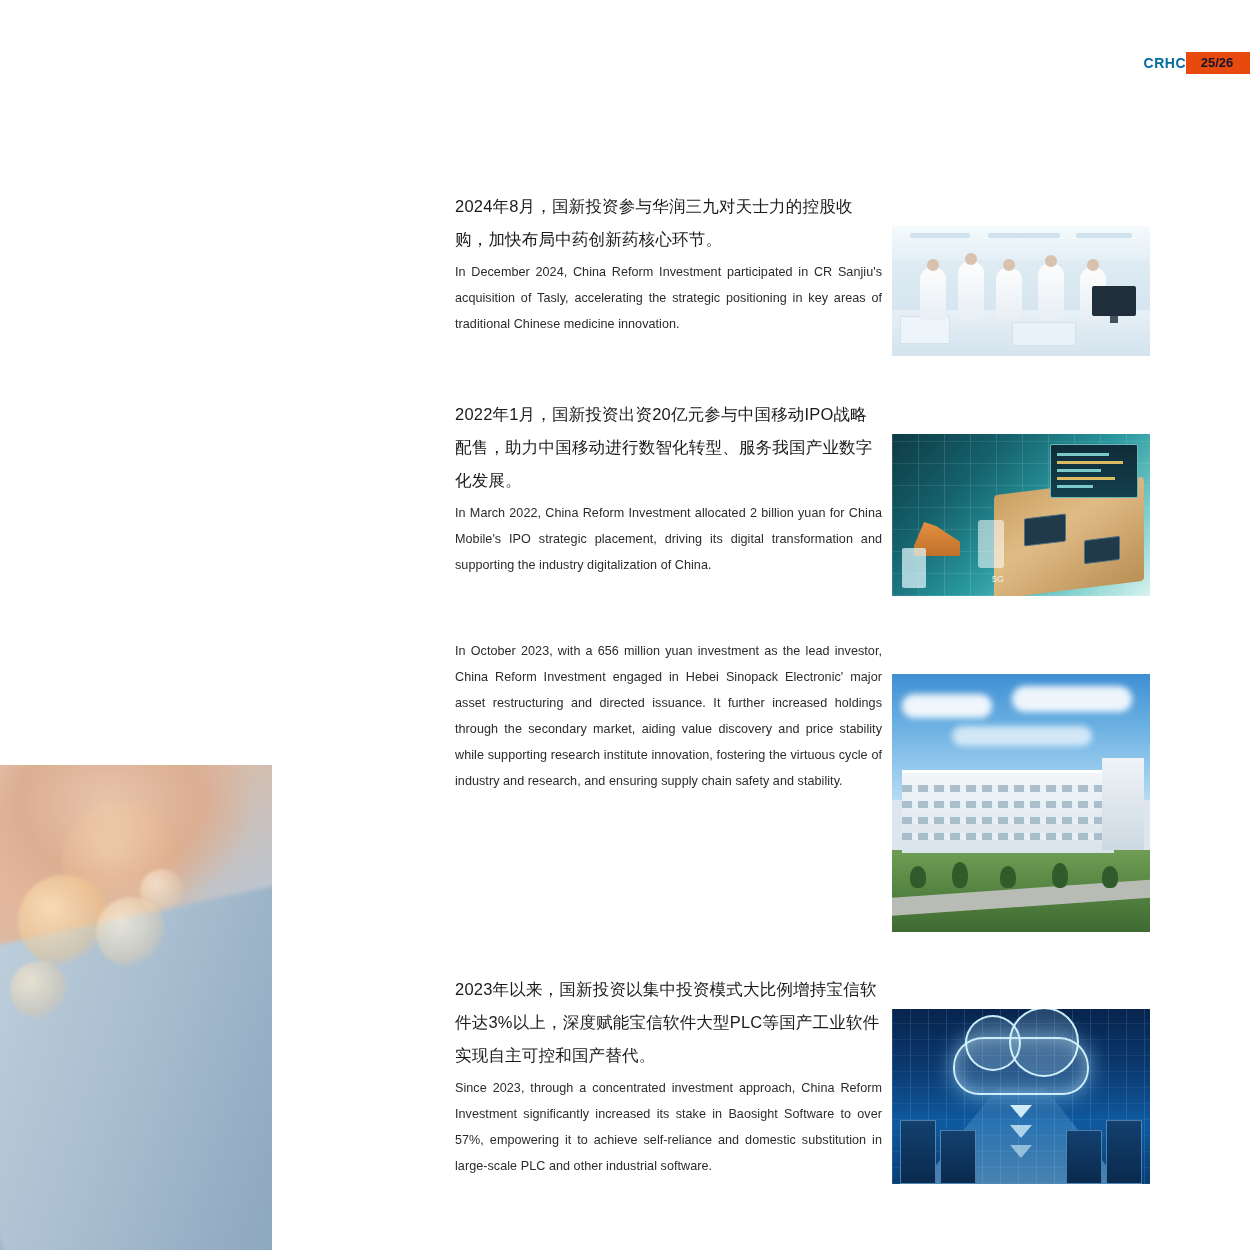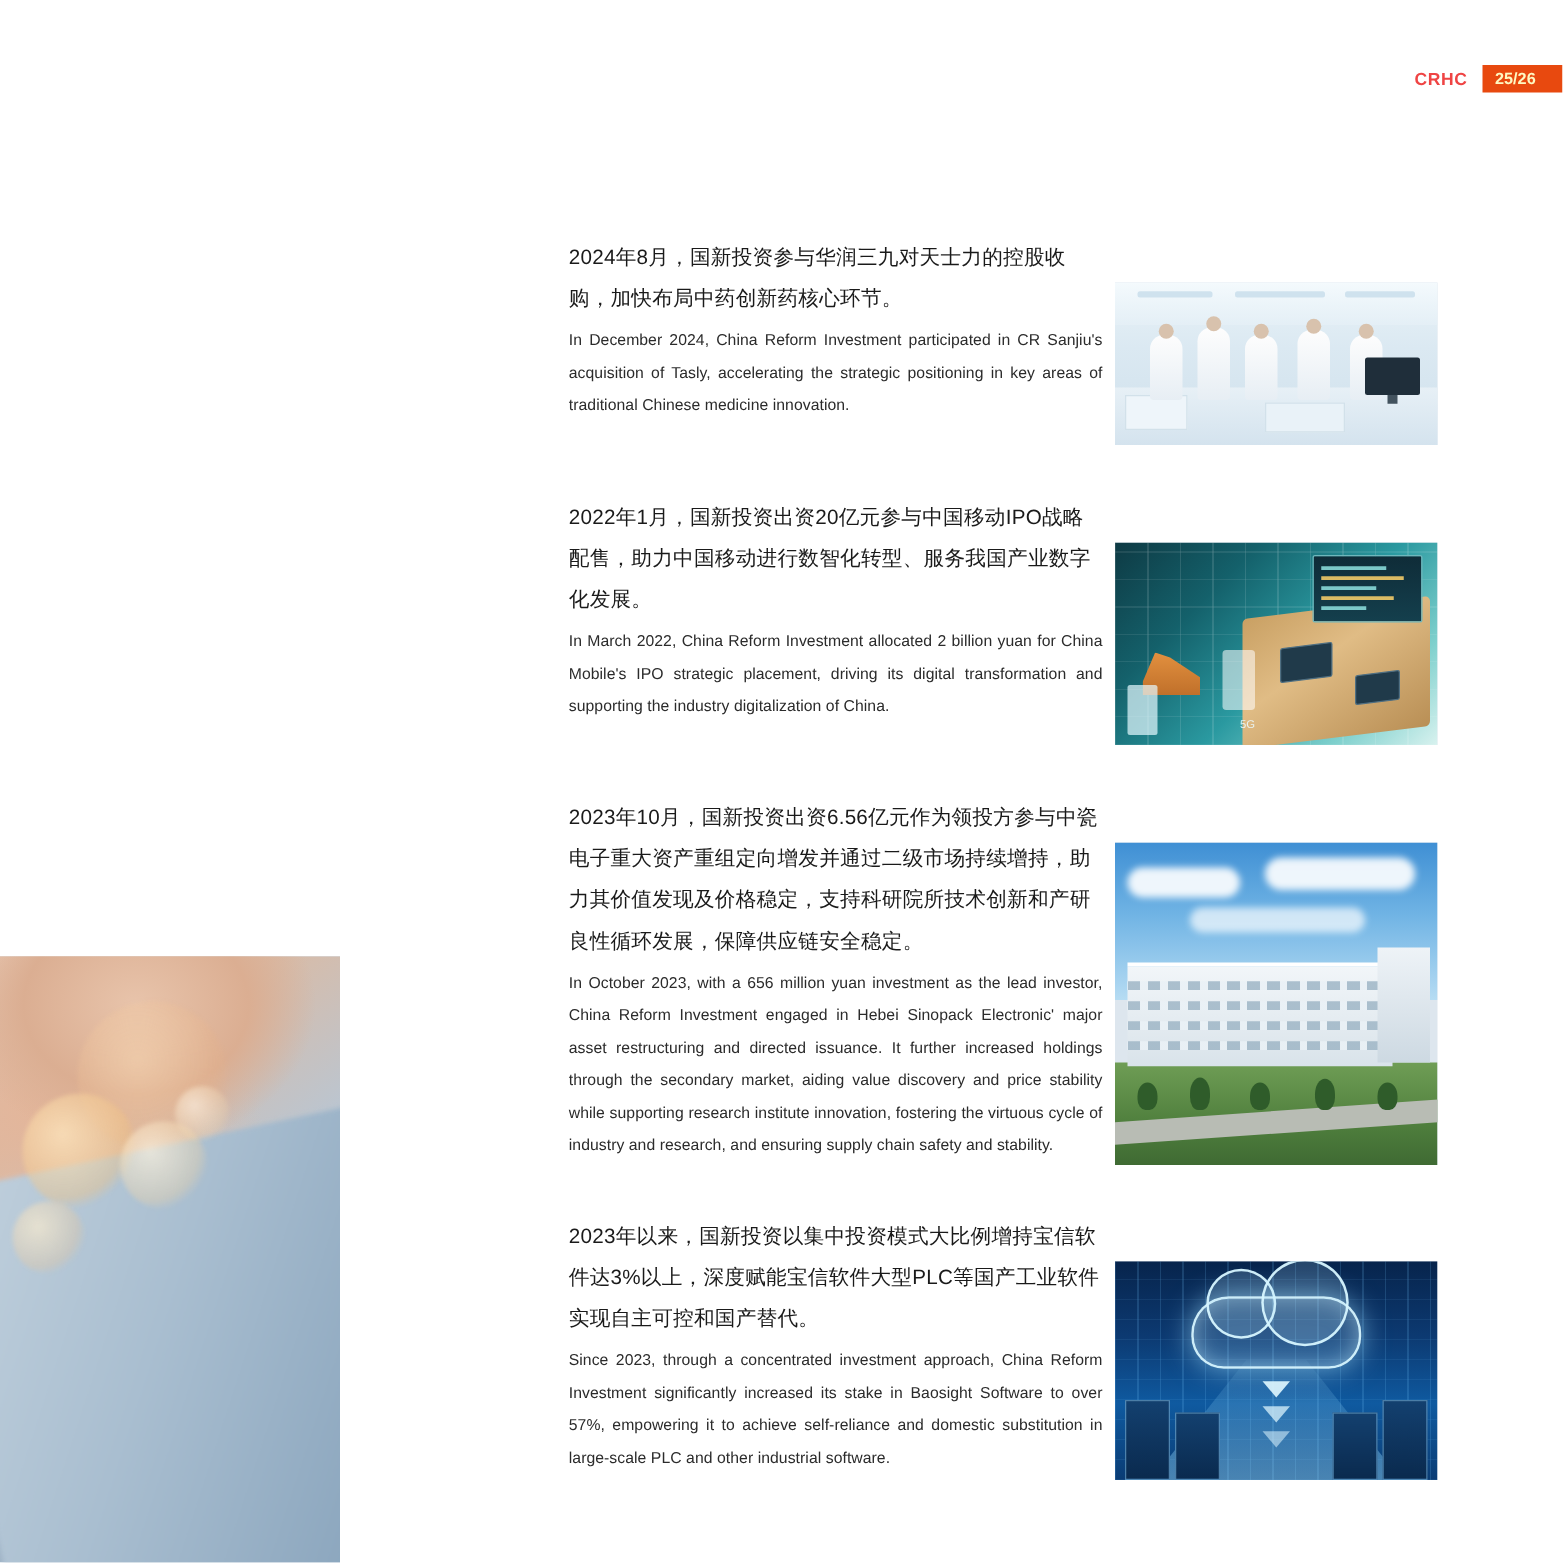--- a/index.html
+++ b/index.html
@@ -22,32 +22,32 @@
     top: 52px;
     right: 0;
     display: flex;
     align-items: stretch;
     height: 22px;
   }
   .header-brand {
     font-size: 14px;
     letter-spacing: 0.5px;
     font-weight: bold;
-    color: #ef4444;
+    color: #0369a1;
     line-height: 22px;
-    padding-right: 12px;
   }
   .header-page {
     background: #e8490f;
-    color: #fef9c3;
+    color: #0f172a;
     font-size: 13px;
     font-weight: bold;
     line-height: 22px;
     padding: 0 12px 0 10px;
     min-width: 42px;
+    text-align: center;
   }
 
   
   .deco-photo {
     position: absolute;
     left: 0;
     top: 765px;
     width: 272px;
     height: 485px;
     overflow: hidden;
@@ -361,21 +361,20 @@
       </div>
       <div class="robot"></div>
       <div class="tower"></div>
       <div class="kiosk"></div>
       <div class="badge5g">5G</div>
     </div>
   </div>
 
   <div class="block" style="top:638px;">
     <div class="text-col">
-      <p class="zh">2023年10月，国新投资出资6.56亿元作为领投方参与中瓷电子重大资产重组定向增发并通过二级市场持续增持，助力其价值发现及价格稳定，支持科研院所技术创新和产研良性循环发展，保障供应链安全稳定。</p>
       <p class="en">In October 2023, with a 656 million yuan investment as the lead investor, China Reform Investment engaged in Hebei Sinopack Electronic' major asset restructuring and directed issuance. It further increased holdings through the secondary market, aiding value discovery and price stability while supporting research institute innovation, fostering the virtuous cycle of industry and research, and ensuring supply chain safety and stability.</p>
     </div>
     <div class="photo ph-bldg">
       <div class="sky"></div>
       <div class="cloud cl1"></div>
       <div class="cloud cl2"></div>
       <div class="cloud cl3"></div>
       <div class="ground"></div>
       <div class="building">
         <div class="win w1"></div>

